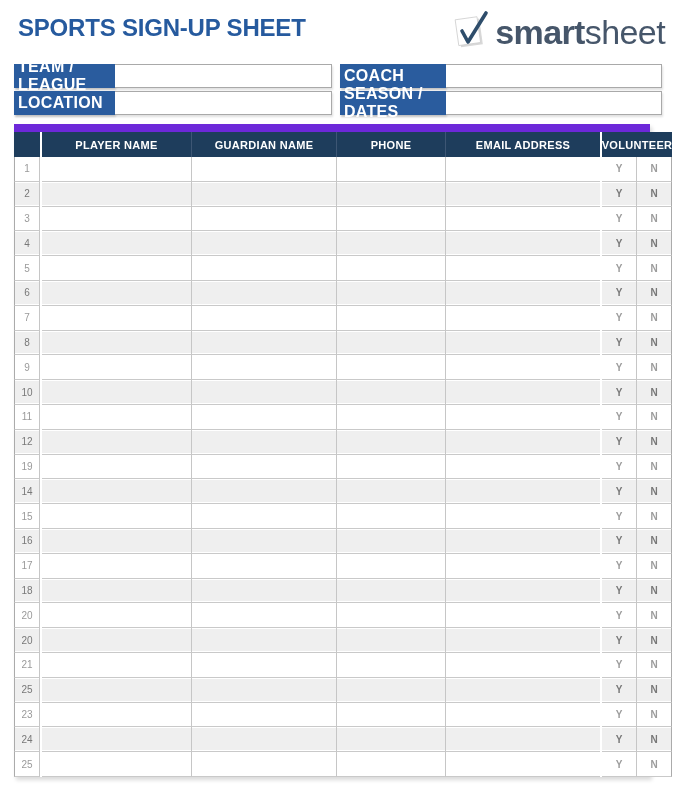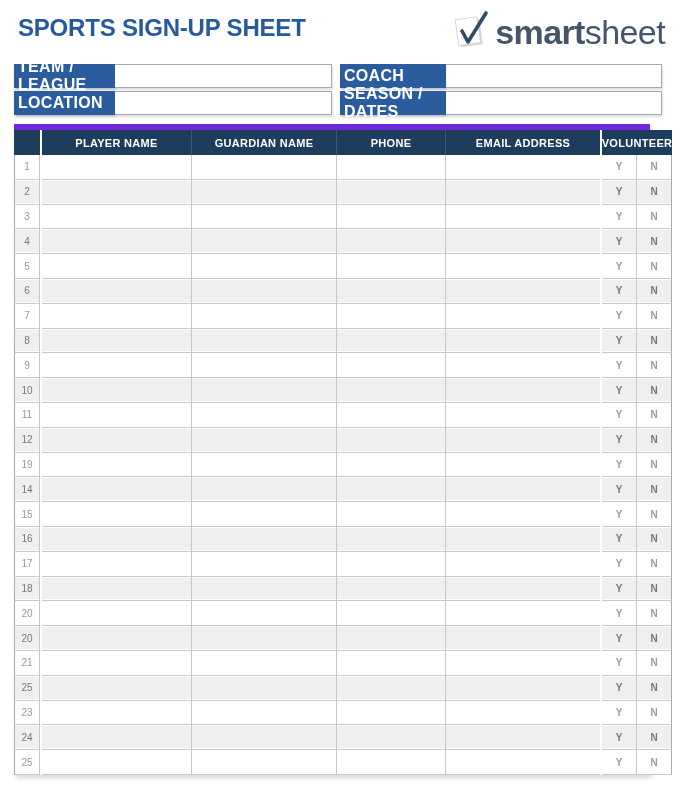--- a/index.html
+++ b/index.html
@@ -21,21 +21,21 @@
             grid-auto-rows:24px; row-gap:3px; }
   .flabel { background:#2A5C9E; color:#fff; font-size:16px; font-weight:700;
             display:flex; align-items:center; padding-left:4px; letter-spacing:0.3px;
             box-shadow:1px 2px 2px rgba(0,0,0,0.25); }
   .finput { background:#fff; border:1px solid #A9A9A9; border-left:none;
             box-shadow:1px 2px 2px rgba(0,0,0,0.12); font-size:11px; color:#333;
             display:flex; align-items:center; padding-left:6px; }
   .fgap { background:transparent; }
 
   
-  .table { margin:9px 0 0 14px; width:636px; border-top:6px solid #6d28d9;
+  .table { margin:9px 0 0 14px; width:636px; border-top:8px solid #6d28d9;
            box-shadow:2px 3px 4px rgba(0,0,0,0.15); }
   .thead, .trow { display:grid; grid-template-columns:26px 2px 150px 145px 109px 154px 2px 35px 35px; }
   .thead { height:25px; }
   .hcell { background:#1E3D5C; color:#fff; font-size:11px; font-weight:700;
            display:flex; align-items:center; justify-content:center; letter-spacing:0.3px;
            border-right:1px solid #3D5674; }
   .hcell.hnum  { border-right:none; }
   .hcell.hvol  { grid-column:8 / span 2; border-right:none; }
   .hcell.hemail{ border-right:none; }
   .gut { background:#fff; }

